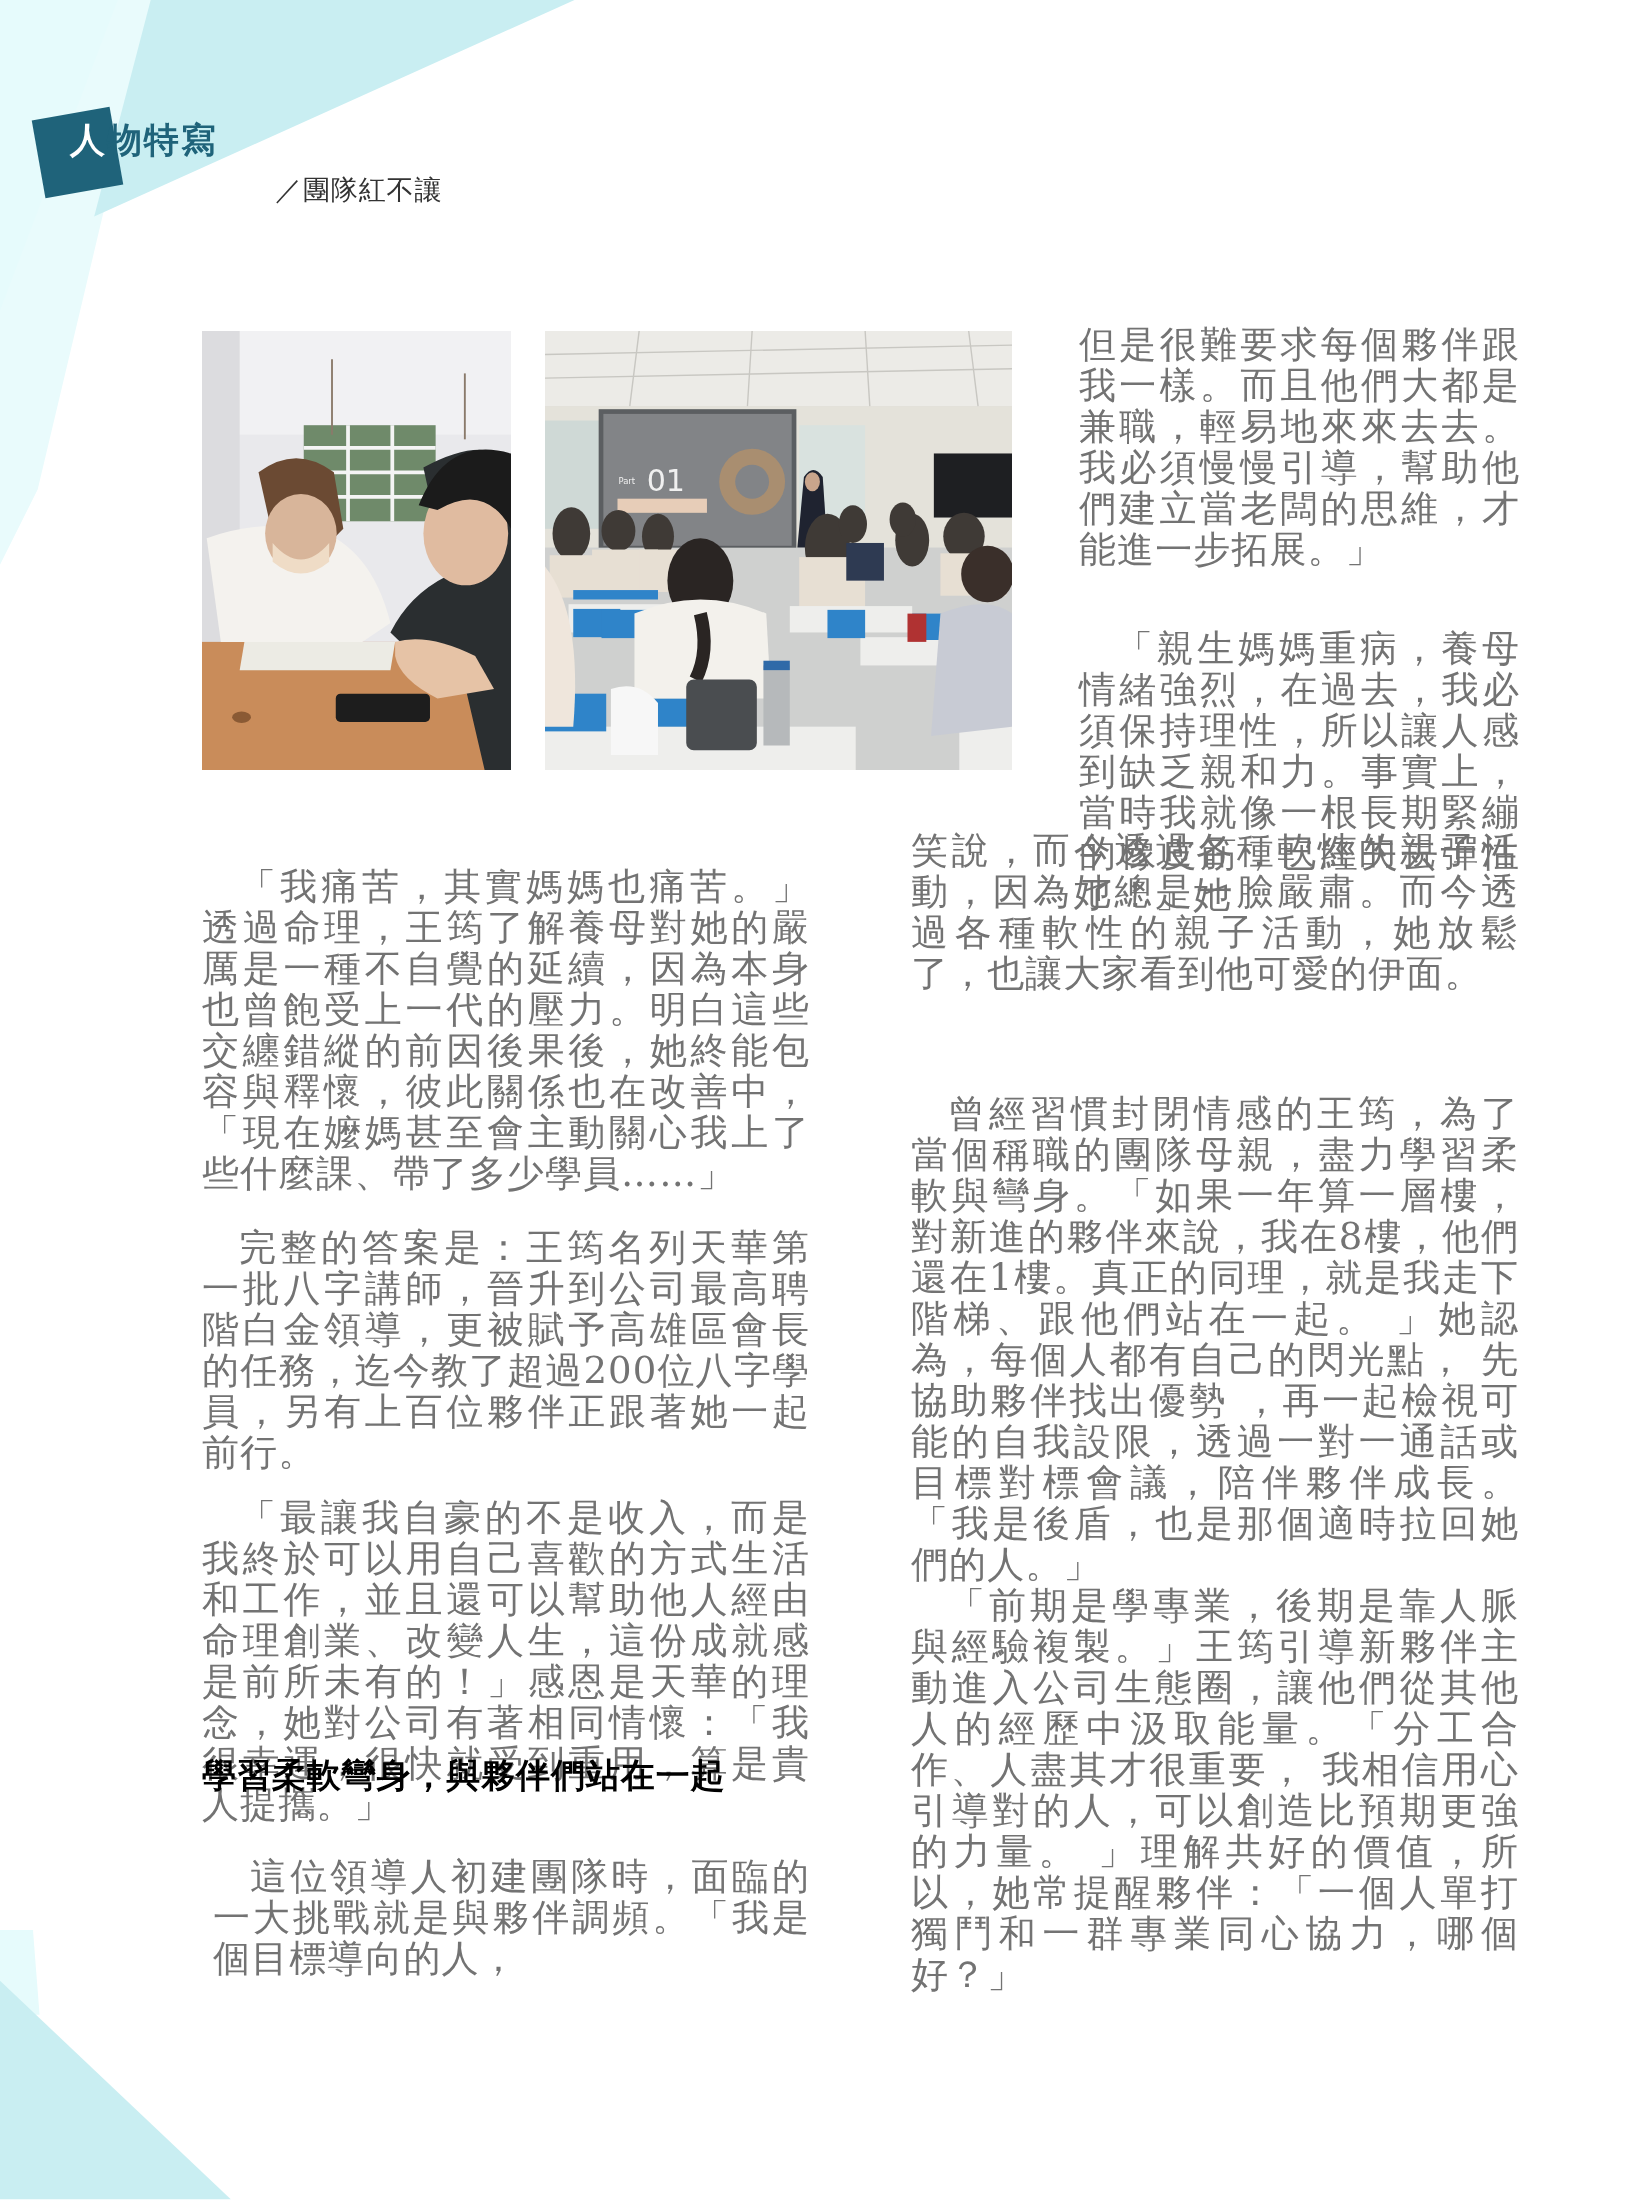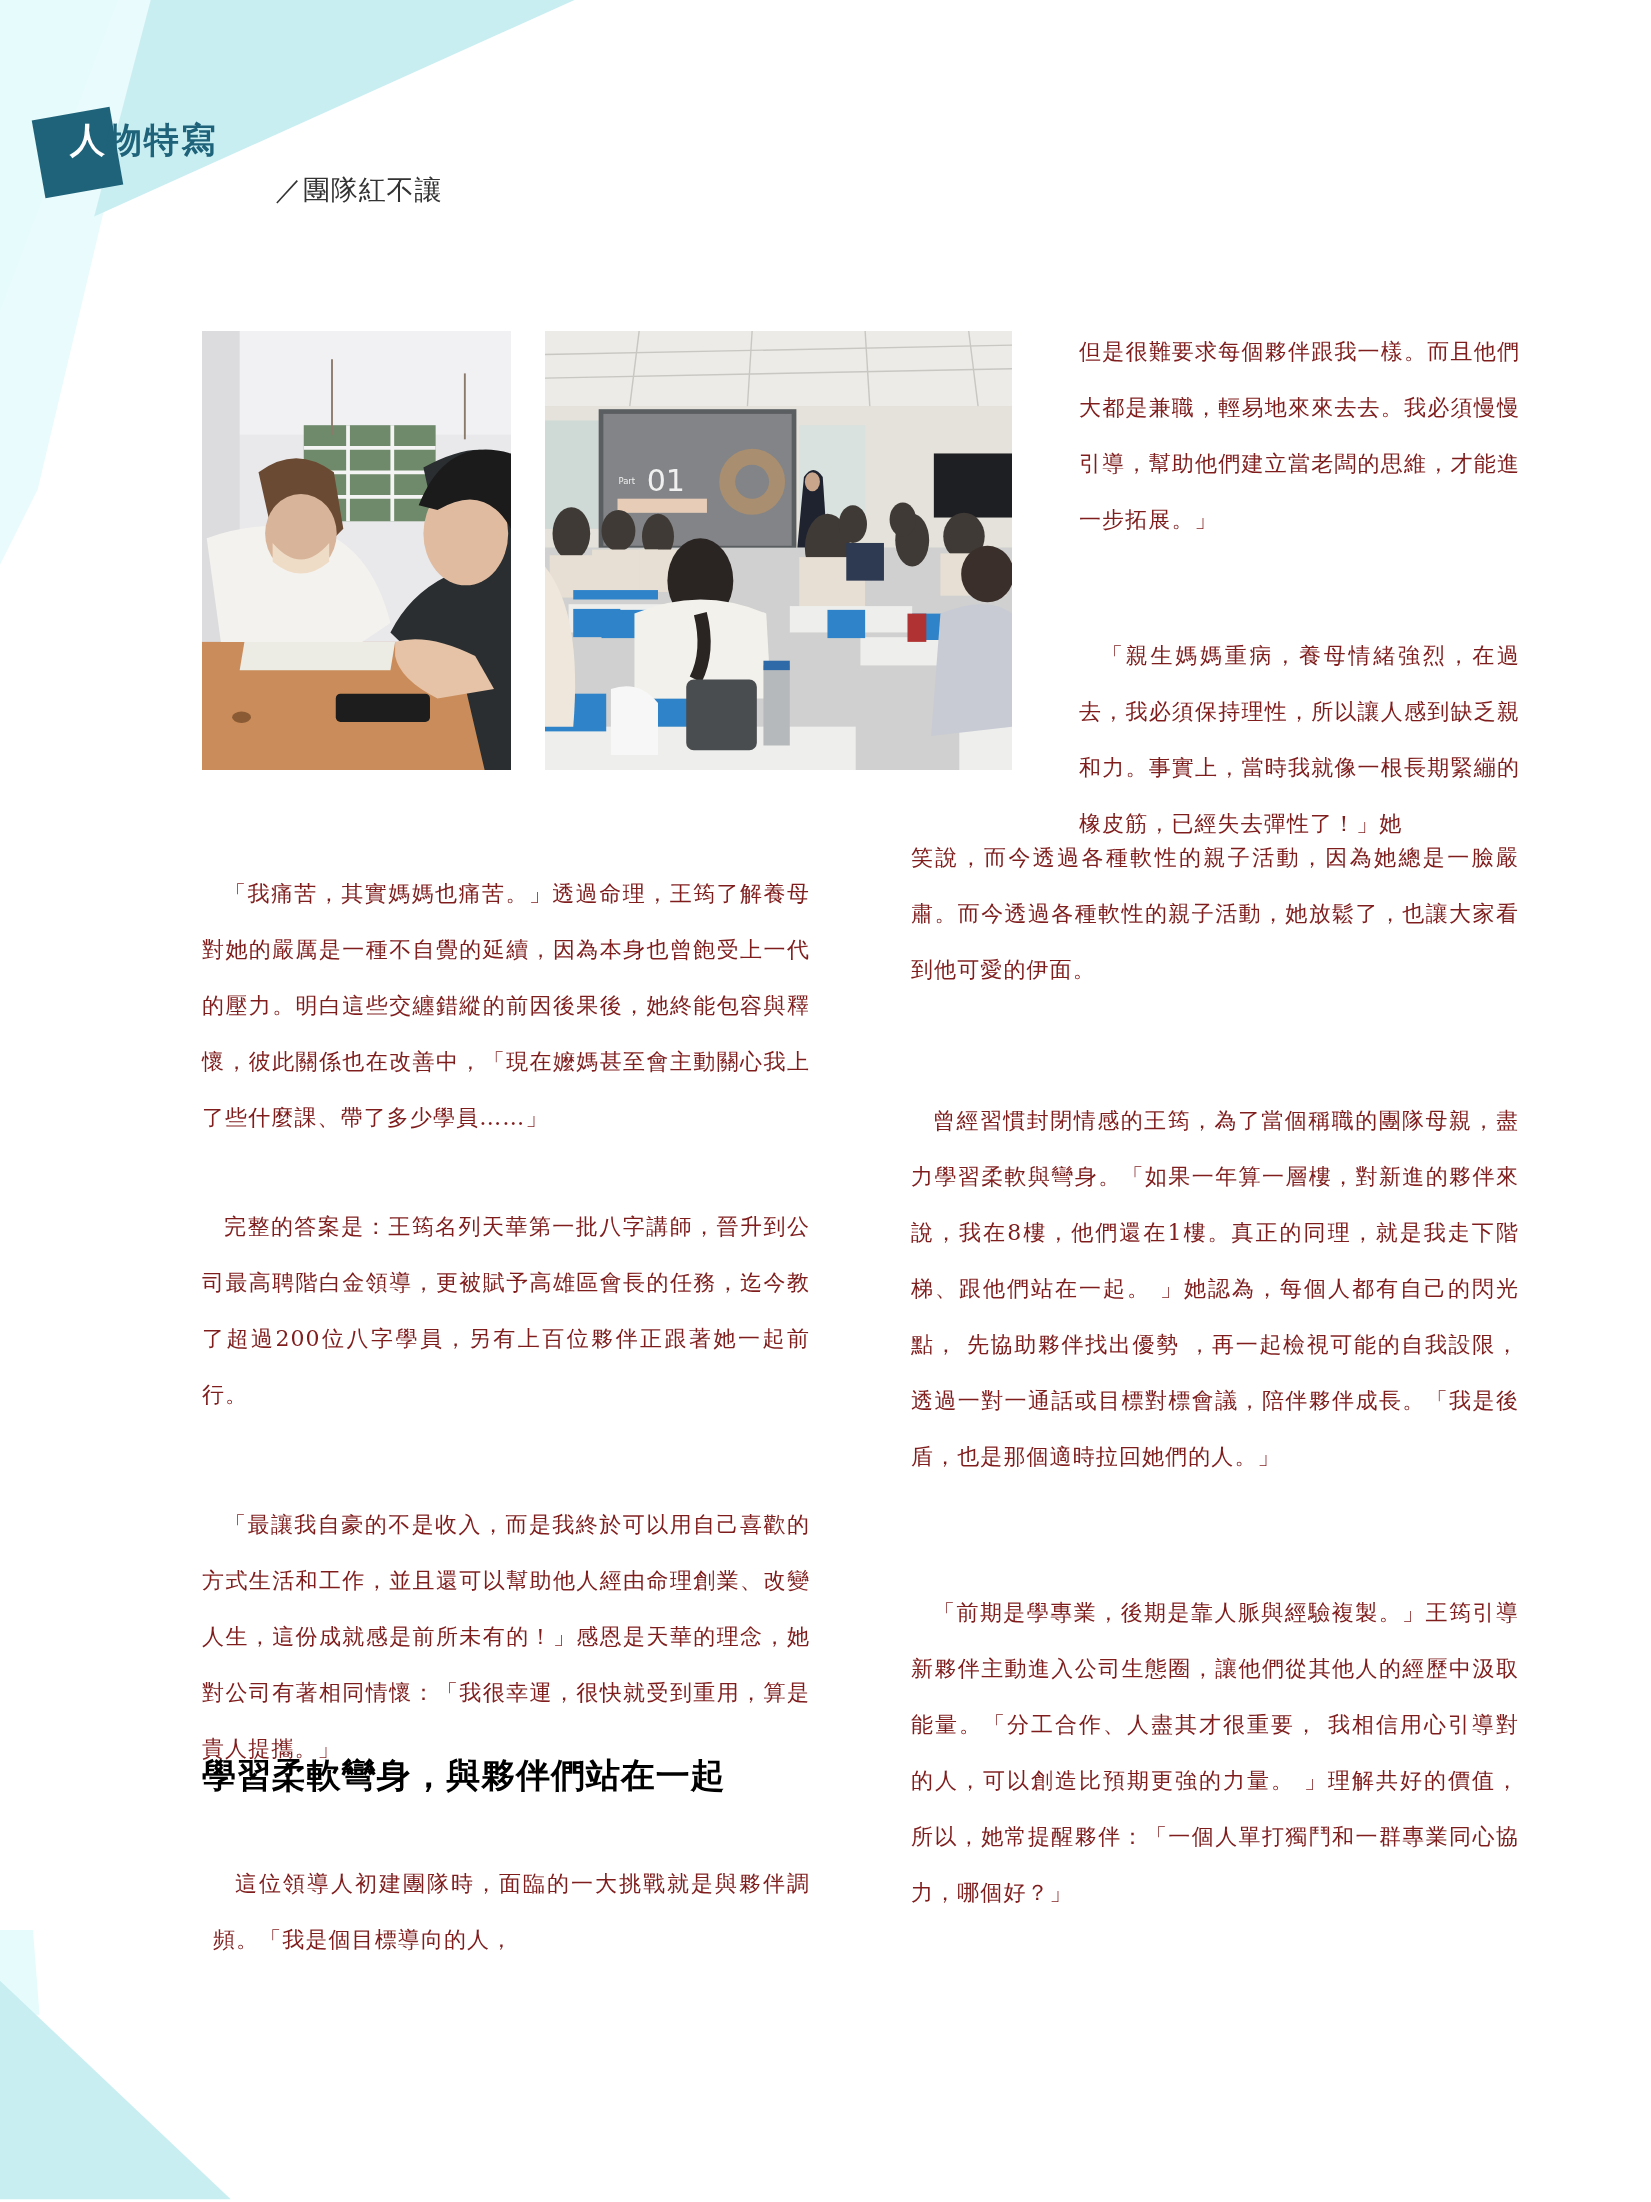--- a/index.html
+++ b/index.html
@@ -31,22 +31,22 @@
   }
 
   
   .photo { position: absolute; overflow: hidden; }
   .photo svg { display: block; width: 100%; height: 100%; }
   .photo-1 { left: 202px; top: 331px; width: 309px; height: 439px; }
   .photo-2 { left: 545px; top: 331px; width: 467px; height: 439px; }
 
   
   .para {
-    position: absolute; font-size: 22px; line-height: 56px;
-    letter-spacing: 1.1px; color: #7f1d1d; margin: 0;
+    position: absolute; font-size: 37px; line-height: 41px;
+    letter-spacing: 1.1px; color: #737373; margin: 0;
     text-align: justify;
   }
   .indent { text-indent: 1em; margin-top: 36px; }
   .col-left { left: 202px; width: 608px; }
   .col-right { left: 911px; width: 608px; }
   .col-right-narrow { left: 1079px; width: 441px; }
 
   .section-heading {
     position: absolute; left: 202px; top: 1753px; white-space: nowrap;
     font-family: "DejaVu Sans", "Liberation Sans", sans-serif;
@@ -176,18 +176,18 @@
 </div>
 
 <p class="para col-right-narrow" style="top:324px;">但是很難要求每個夥伴跟我一樣。而且他們大都是兼職，輕易地來來去去。我必須慢慢引導，幫助他們建立當老闆的思維，才能進一步拓展。」</p>
 <p class="para col-right-narrow indent" style="top:592px;">「親生媽媽重病，養母情緒強烈，在過去，我必須保持理性，所以讓人感到缺乏親和力。事實上，當時我就像一根長期緊繃的橡皮筋，已經失去彈性了！」她</p>
 
 <p class="para col-right" style="top:830px;">笑說，而今透過各種軟性的親子活動，因為她總是一臉嚴肅。而今透過各種軟性的親子活動，她放鬆了，也讓大家看到他可愛的伊面。</p>
 <p class="para col-right indent" style="top:1057px;">曾經習慣封閉情感的王筠，為了當個稱職的團隊母親，盡力學習柔軟與彎身。「如果一年算一層樓，對新進的夥伴來說，我在8樓，他們還在1樓。真正的同理，就是我走下階梯、跟他們站在一起。 」她認為，每個人都有自己的閃光點， 先協助夥伴找出優勢 ，再一起檢視可能的自我設限，透過一對一通話或目標對標會議，陪伴夥伴成長。「我是後盾，也是那個適時拉回她們的人。」</p>
 <p class="para col-right indent" style="top:1549px;">「前期是學專業，後期是靠人脈與經驗複製。」王筠引導新夥伴主動進入公司生態圈，讓他們從其他人的經歷中汲取能量。「分工合作、人盡其才很重要， 我相信用心引導對的人，可以創造比預期更強的力量。 」理解共好的價值，所以，她常提醒夥伴：「一個人單打獨鬥和一群專業同心協力，哪個好？」</p>
 
 <p class="para col-left indent" style="top:830px;">「我痛苦，其實媽媽也痛苦。」透過命理，王筠了解養母對她的嚴厲是一種不自覺的延續，因為本身也曾飽受上一代的壓力。明白這些交纏錯縱的前因後果後，她終能包容與釋懷，彼此關係也在改善中，「現在嬤媽甚至會主動關心我上了些什麼課、帶了多少學員……」</p>
-<p class="para col-left indent" style="top:1163px;">完整的答案是：王筠名列天華第一批八字講師，晉升到公司最高聘階白金領導，更被賦予高雄區會長的任務，迄今教了超過200位八字學員，另有上百位夥伴正跟著她一起前行。</p>
+<p class="para col-left indent" style="top:1191px;">完整的答案是：王筠名列天華第一批八字講師，晉升到公司最高聘階白金領導，更被賦予高雄區會長的任務，迄今教了超過200位八字學員，另有上百位夥伴正跟著她一起前行。</p>
 <p class="para col-left indent" style="top:1461px;">「最讓我自豪的不是收入，而是我終於可以用自己喜歡的方式生活和工作，並且還可以幫助他人經由命理創業、改變人生，這份成就感是前所未有的！」感恩是天華的理念，她對公司有著相同情懷：「我很幸運，很快就受到重用，算是貴人提攜。」</p>
 
 <div class="section-heading">學習柔軟彎身，與夥伴們站在一起</div>
 <p class="para col-left indent" style="top:1820px; left:213px; width:597px;">這位領導人初建團隊時，面臨的一大挑戰就是與夥伴調頻。「我是個目標導向的人，</p>
 
 
 </body></html>

